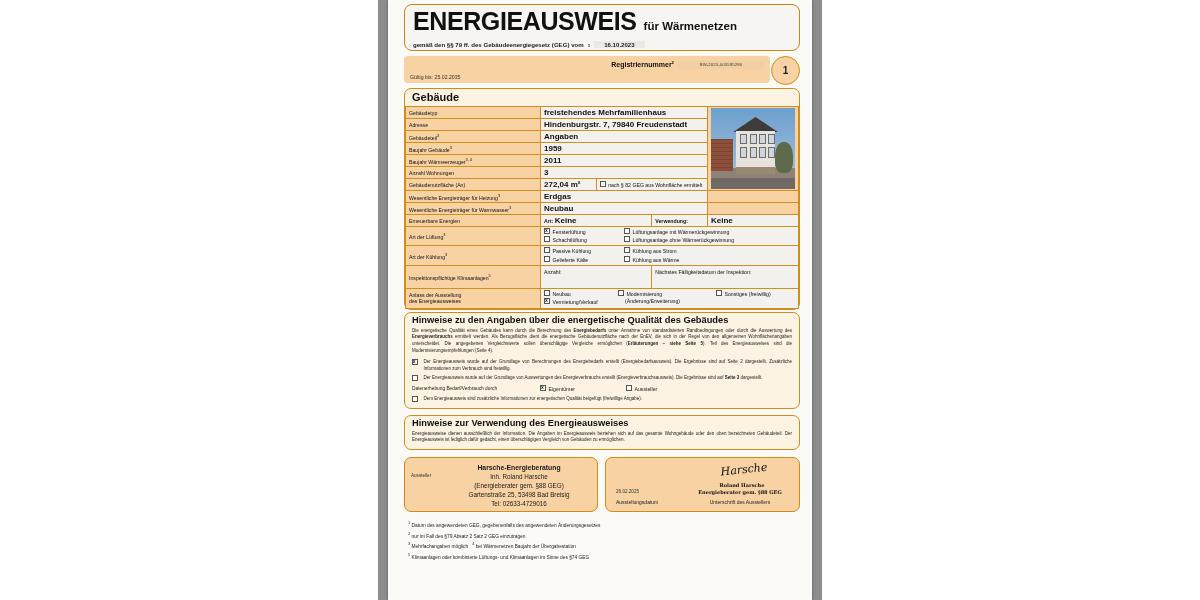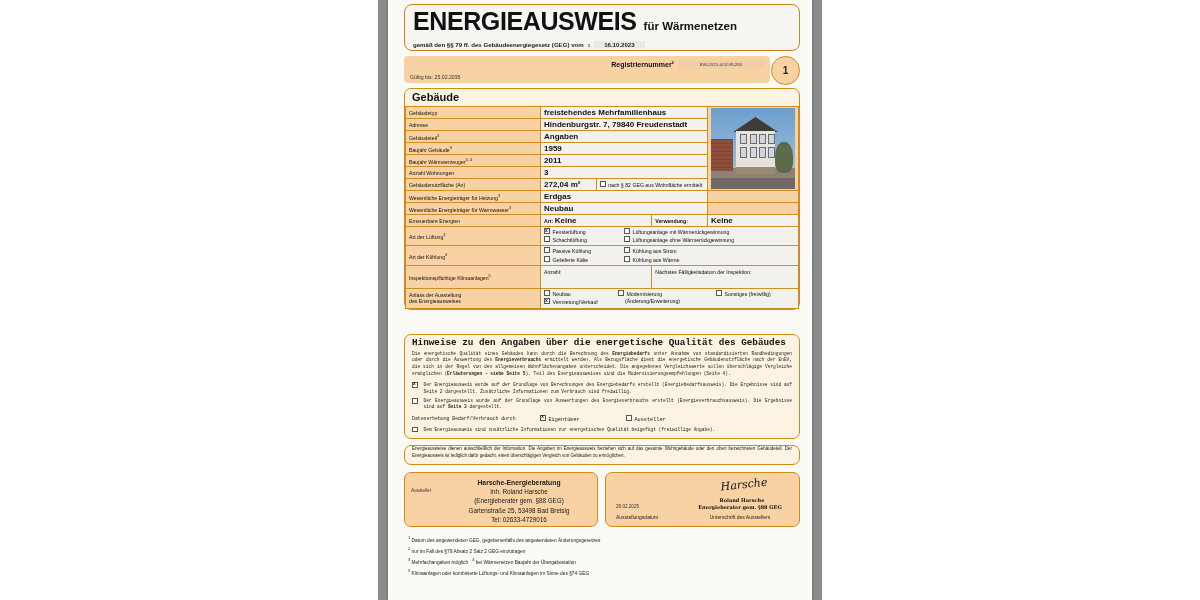--- a/index.html
+++ b/index.html
@@ -391,21 +391,21 @@
                     <span class="cb"><span class="bx"></span></span><span style="font-size:5.2px;">Sonstiges (freiwillig)</span>
                   </div>
                 </div>
               </div>
             </td>
           </tr>
         </tbody>
           </table>
       </div>
 
-      <div class="obox" style="margin-top:24px;padding-bottom:5px;font-family:Liberation Mono, monospace;">
+      <div class="obox" style="margin-top:2px;padding-bottom:5px;">
         <div class="sechead small">Hinweise zu den Angaben über die energetische Qualität des Gebäudes</div>
         <div class="para"><span>Die energetische Qualität eines Gebäudes kann durch die Berechnung des </span><b>Energiebedarfs</b><span> unter Annahme von standardisierten Randbedingungen oder durch die Auswertung des </span><b>Energieverbrauchs</b><span> ermittelt werden. Als Bezugsfläche dient die energetische Gebäudenutzfläche nach der EnEV, die sich in der Regel von den allgemeinen Wohnflächenangaben unterscheidet. Die angegebenen Vergleichswerte sollen überschlägige Vergleiche ermöglichen (</span><b>Erläuterungen – siehe Seite 5</b><span>). Teil des Energieausweises sind die Modernisierungsempfehlungen (Seite 4).</span></div>
 
         <div class="cbpara" style="margin-top:5px;">
           <div class="hangrow">
             <span class="bx2 on"></span>
             <span class="txt">Der Energieausweis wurde auf der Grundlage von Berechnungen des Energiebedarfs erstellt (Energiebedarfsausweis). Die Ergebnisse sind auf Seite 2 dargestellt. Zusätzliche Informationen zum Verbrauch sind freiwillig.</span>
           </div>
         </div>
 
@@ -428,20 +428,21 @@
 
         <div class="cbpara" style="margin-top:4px;">
           <div class="hangrow">
             <span class="bx2"></span>
             <span class="txt">Dem Energieausweis sind zusätzliche Informationen zur energetischen Qualität beigefügt (freiwillige Angabe).</span>
           </div>
         </div>
       </div>
 
       <div class="obox" style="margin-top:6px;padding-bottom:5px;">
+        <div class="sechead small">Hinweise zur Verwendung des Energieausweises</div>
         <div class="para">Energieausweise dienen ausschließlich der Information. Die Angaben im Energieausweis beziehen sich auf das gesamte Wohngebäude oder den oben bezeichneten Gebäudeteil. Der Energieausweis ist lediglich dafür gedacht, einen überschlägigen Vergleich von Gebäuden zu ermöglichen.</div>
       </div>
 
       <div class="ausrow">
         <div class="ausbox ausleft">
           <div class="auslabel">Aussteller</div>
           <div class="auscenter">
             <div class="nm">Harsche-Energieberatung</div>
             <div>Inh. Roland Harsche</div>
             <div>(Energieberater gem. §88 GEG)</div>

